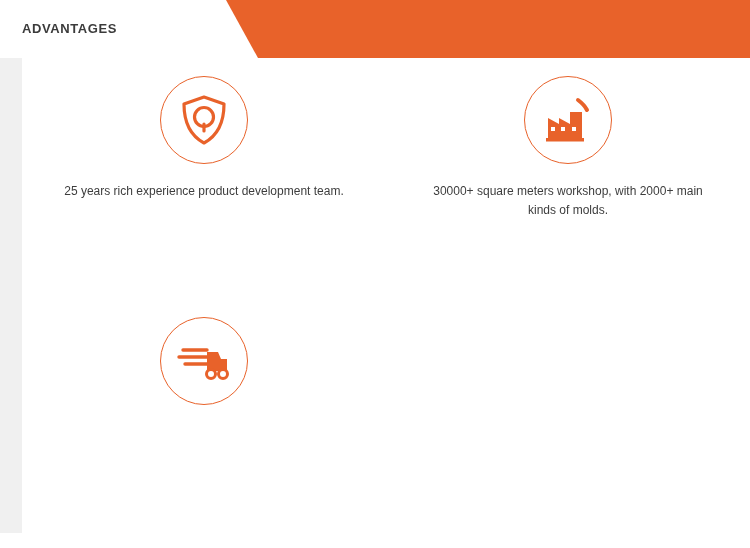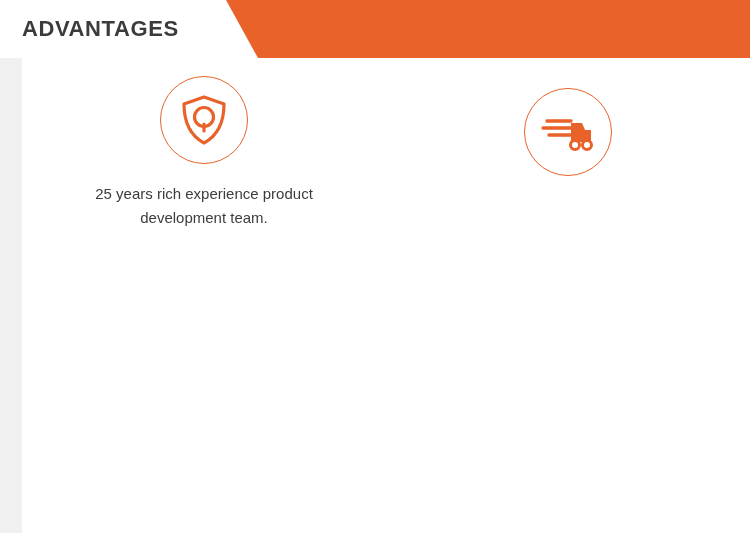--- a/index.html
+++ b/index.html
@@ -39,21 +39,21 @@
     height: 58px;
     background: #ffffff;
     clip-path: polygon(0 0, 226px 0, 258px 58px, 0 58px);
   }
   .header-title {
     position: absolute;
     left: 22px;
     top: 0;
     height: 58px;
     line-height: 58px;
-    font-size: 22px;
+    font-size: 13px;
     font-weight: bold;
     color: #3b3b3b;
     letter-spacing: 0.6px;
     white-space: nowrap;
   }
 
   
   .left-rail {
     position: absolute;
     left: 0;
@@ -102,21 +102,21 @@
     display: flex;
     align-items: center;
     justify-content: center;
     box-sizing: border-box;
     flex: 0 0 auto;
   }
 
   .caption {
     margin-top: 18px;
     text-align: center;
-    font-size: 15px;
+    font-size: 12px;
     line-height: 1.62;
     color: #3d3d3d;
     max-width: 300px;
   }
   .cell-wide .caption { max-width: 320px; }
 
   svg { display: block; }
 </style>
 </head>
 <body>
@@ -136,20 +136,33 @@
       <div class="icon-circle">
         <svg width="50" height="52" viewBox="0 0 50 52" aria-hidden="true">
           <path d="M25 3 L45 10 C45 28 38 42 25 49 C12 42 5 28 5 10 Z" fill="none" stroke="#e8622a" stroke-width="3.2" stroke-linejoin="round"></path>
           <circle cx="25" cy="23" r="9.5" fill="none" stroke="#e8622a" stroke-width="3.2"></circle>
           <path d="M25 30 L25 37" stroke="#e8622a" stroke-width="3.2" stroke-linecap="round"></path>
         </svg>
       </div>
       <div class="caption">25 years rich experience product development team.</div>
     </div>
 
+    <div class="cell">
+      <div class="icon-circle">
+        <svg width="52" height="48" viewBox="0 0 52 48" aria-hidden="true">
+          <path d="M36 4 C40 7 43 10 45 14" stroke="#e8622a" stroke-width="4" stroke-linecap="round" fill="none"></path>
+          <path d="M6 42 L6 22 L17 28 L17 22 L28 28 L28 16 L40 16 L40 42 Z" fill="#e8622a"></path>
+          <rect x="9" y="31" width="4" height="4" fill="#ffffff"></rect>
+          <rect x="19" y="31" width="4" height="4" fill="#ffffff"></rect>
+          <rect x="30" y="31" width="4" height="4" fill="#ffffff"></rect>
+          <rect x="4" y="42" width="38" height="3.5" fill="#e8622a"></rect>
+        </svg>
+      </div>
+      <div class="caption">30000+ square meters workshop, with 2000+ main kinds of molds.</div>
+    </div>
 
 
     <div class="cell r2">
       <div class="icon-circle">
         <svg width="54" height="42" viewBox="0 0 54 42" aria-hidden="true">
           <path d="M6 10 L30 10" stroke="#e8622a" stroke-width="3.4" stroke-linecap="round"></path>
           <path d="M2 17 L30 17" stroke="#e8622a" stroke-width="3.4" stroke-linecap="round"></path>
           <path d="M8 24 L30 24" stroke="#e8622a" stroke-width="3.4" stroke-linecap="round"></path>
           <path d="M30 8 L30 31 L50 31 L50 19 L44 19 L41 12 L30 12 Z" fill="#e8622a"></path>
           <circle cx="34" cy="34" r="4.5" fill="#ffffff" stroke="#e8622a" stroke-width="3"></circle>

